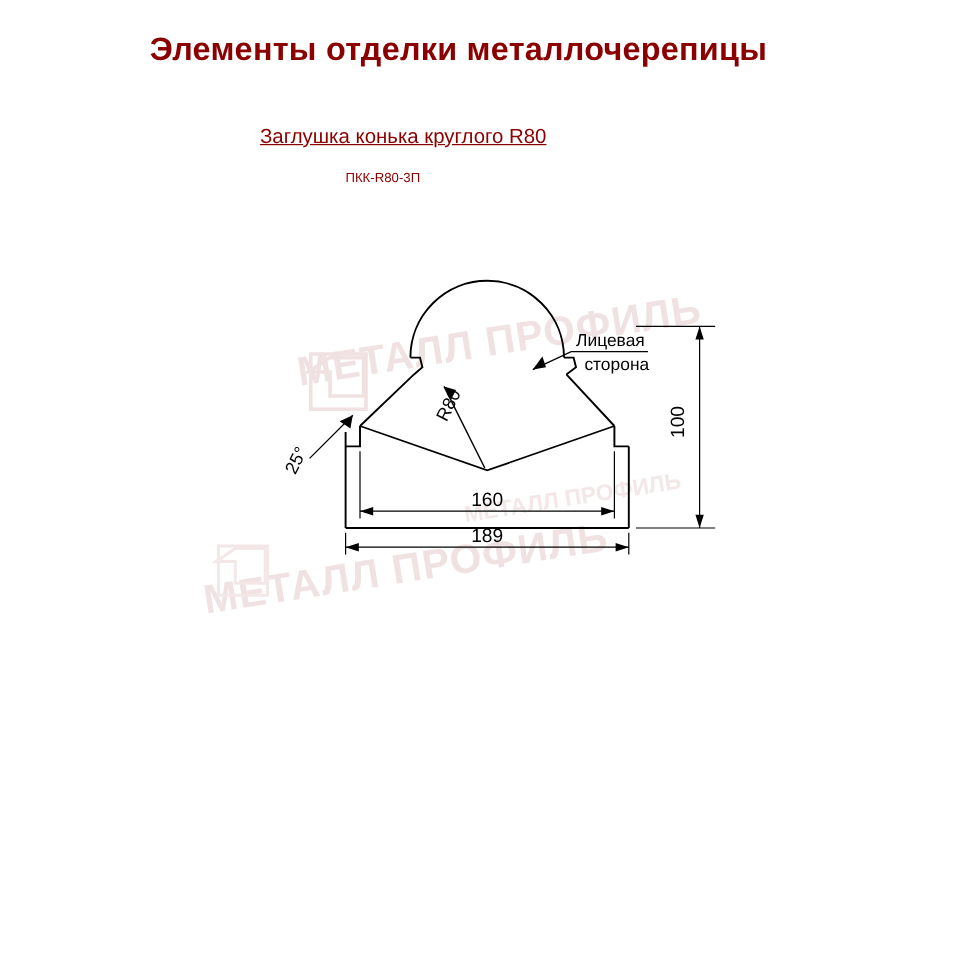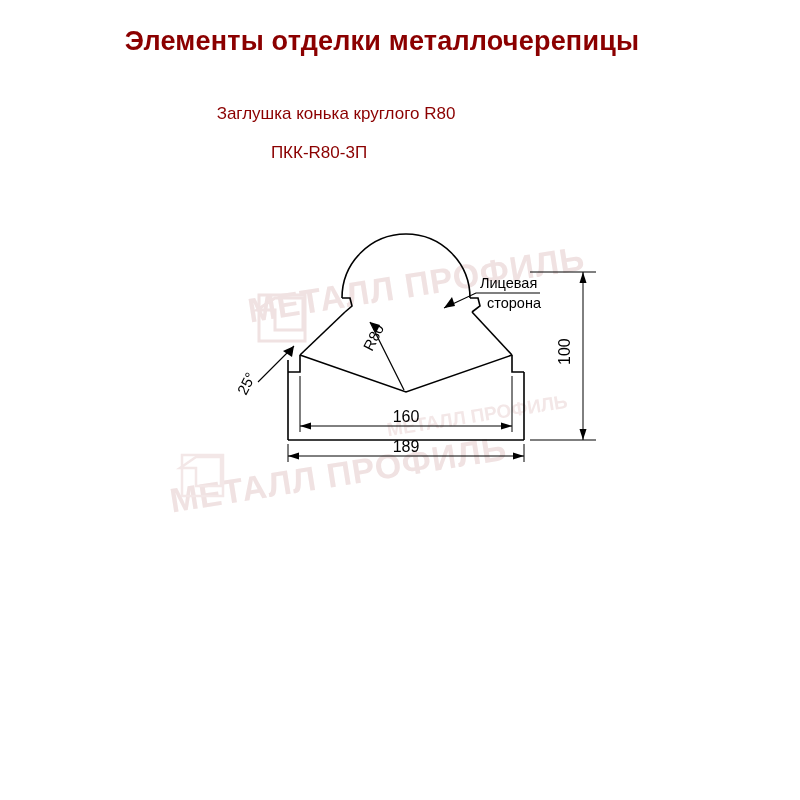--- a/index.html
+++ b/index.html
@@ -31,28 +31,29 @@
     letter-spacing: 0.2px;
   }
   .subtitle {
     position: absolute;
     top: 104px;
     left: 0;
     width: 672px;
     text-align: center;
     font-size: 17px;
     color: #8b0000;
+    text-decoration: underline;
   }
   .code {
     position: absolute;
     top: 143px;
     left: 0;
     width: 638px;
     text-align: center;
-    font-size: 17px;
+    font-size: 11px;
     color: #8b0000;
   }
   .drawing {
     position: absolute;
     top: 200px;
     left: 0;
     width: 800px;
     height: 420px;
   }
   .footnotes {

